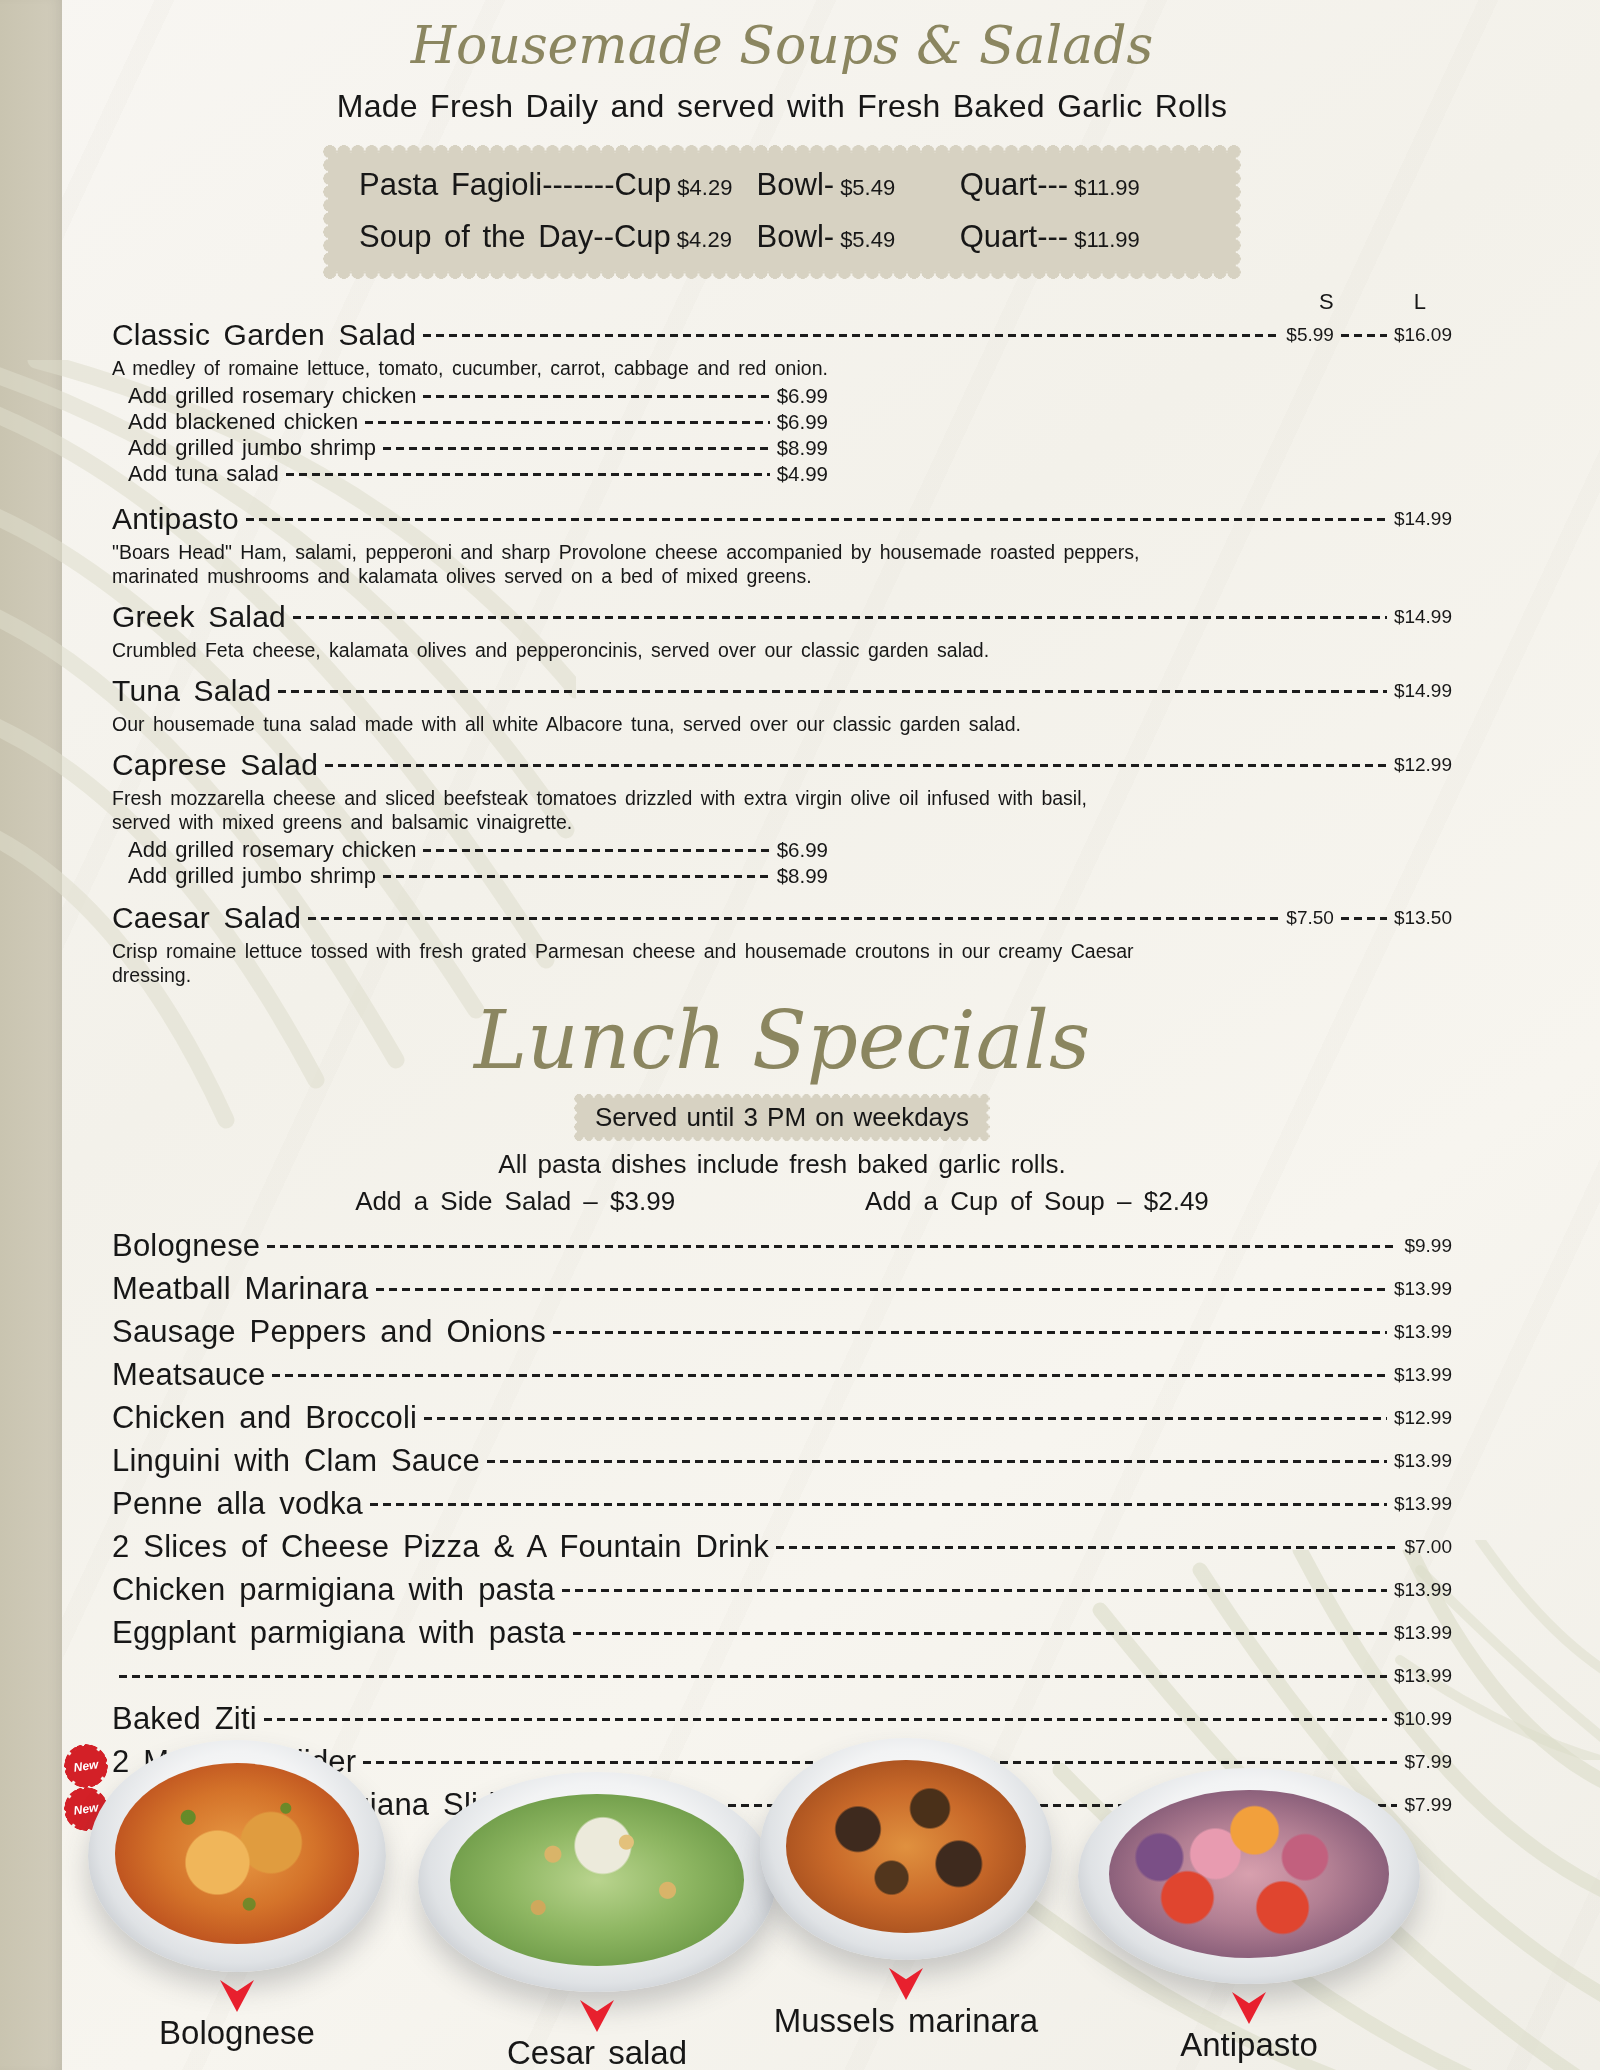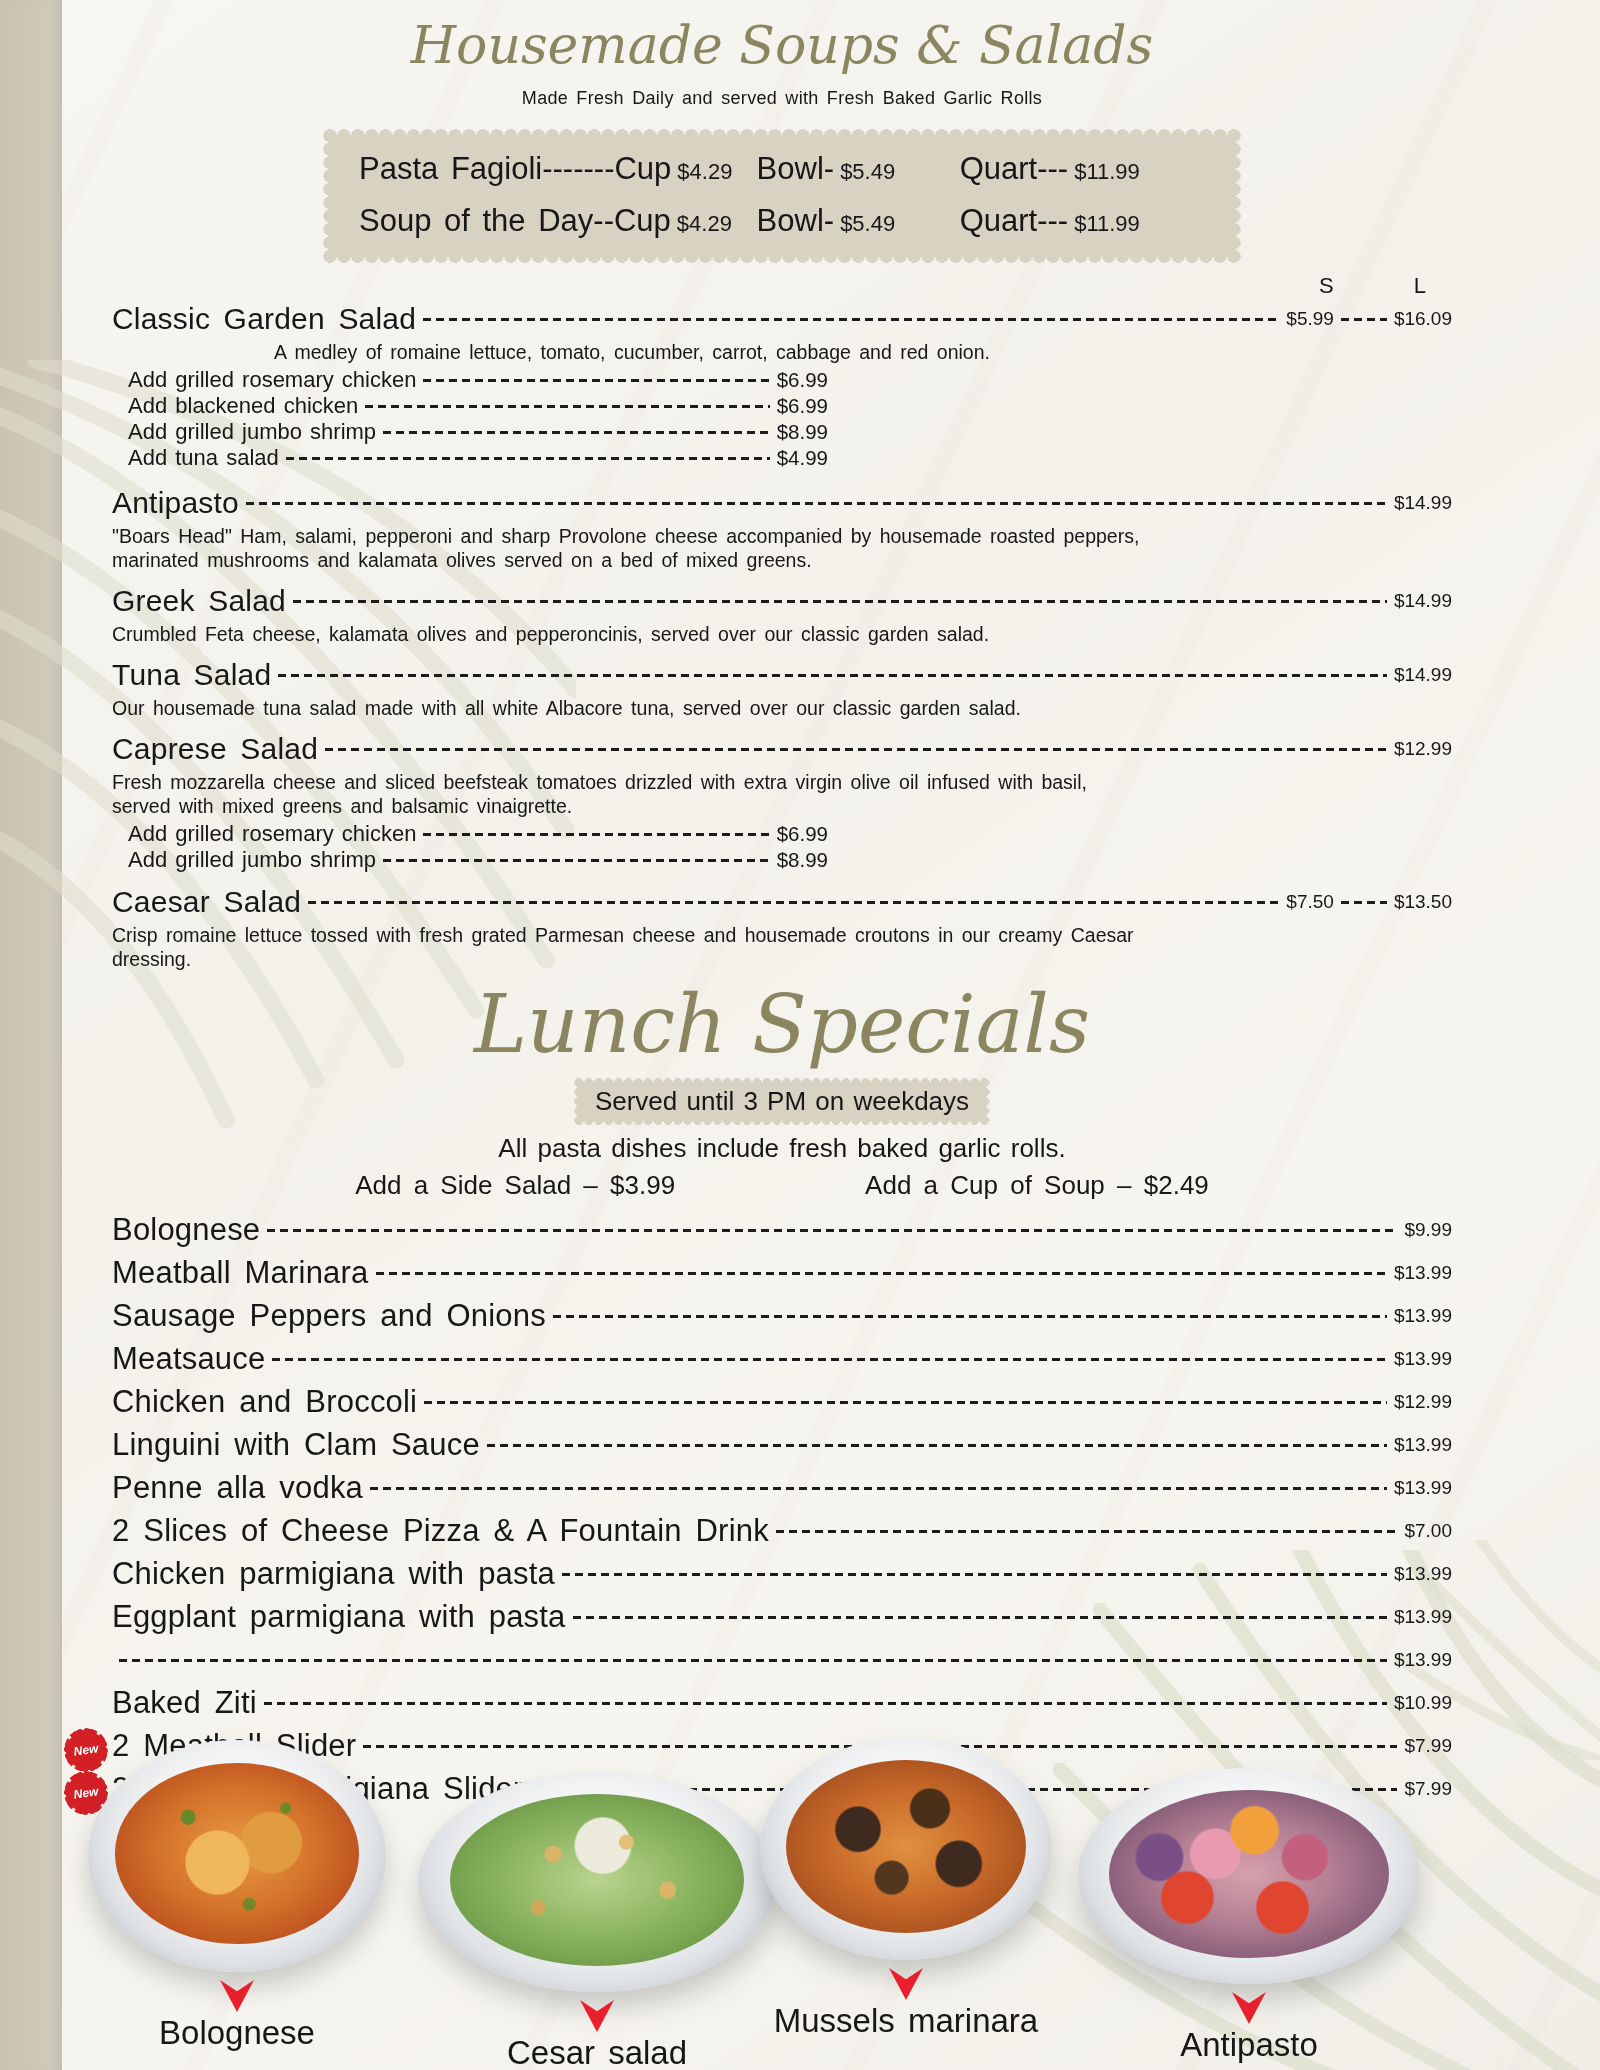--- a/index.html
+++ b/index.html
@@ -8,21 +8,21 @@
     font-family:"Liberation Sans",sans-serif;color:#171717;}
   .page::before{content:"";position:absolute;inset:0;pointer-events:none;opacity:.5;
     background:repeating-linear-gradient(115deg,transparent 0 140px,rgba(208,204,192,.16) 140px 158px,transparent 158px 300px);}
   .stripe{position:absolute;left:0;top:0;width:62px;height:100%;
     background:linear-gradient(90deg,#c9c4b0,#d1ccbb);box-shadow:inset -10px 0 14px -8px rgba(0,0,0,.10);}
   .frond{position:absolute;pointer-events:none;}
   .content{position:absolute;left:112px;top:0;width:1340px;z-index:1;}
   .script-title{font-family:"DejaVu Serif",serif;font-style:italic;font-weight:400;
     color:#8b8660;text-align:center;font-size:52px;line-height:1.12;margin:16px 0 0;}
   .lunch-title{font-size:80px;margin-top:4px;}
-  .subtitle{text-align:center;font-size:18px;margin-top:14px;letter-spacing:.3px;word-spacing:3px;}
+  .subtitle{text-align:center;font-size:32px;margin-top:14px;letter-spacing:.3px;word-spacing:3px;}
   
   .stamp{--s:14px;background:#d7d2c2;padding:8px;
     -webkit-mask:linear-gradient(#000 0 0) content-box,
       radial-gradient(circle closest-side,#000 97%,transparent) 0 0/var(--s) var(--s) round;
     mask:linear-gradient(#000 0 0) content-box,
       radial-gradient(circle closest-side,#000 97%,transparent) 0 0/var(--s) var(--s) round;}
   .soup-wrap{width:902px;margin:20px auto 0;}
   .stamp-in{display:block;padding:14px 28px 16px;}
   .soup-row{display:flex;align-items:baseline;font-size:31px;word-spacing:4px;white-space:nowrap;}
   .soup-row + .soup-row{margin-top:16px;}
@@ -30,21 +30,21 @@
   .price{font-size:19px;white-space:nowrap;}
   .price-sm{font-size:22px;margin-left:6px;}
   .size-cols{display:flex;justify-content:flex-end;gap:80px;padding-right:26px;font-size:22px;margin-top:10px;}
   .leader{flex:1 1 auto;height:3px;margin:0 7px;align-self:center;
     background:repeating-linear-gradient(90deg,#1c1c1c 0 8px,transparent 8px 13px);}
   .leader.mid{flex:0 0 46px;}
   .mi-row{display:flex;align-items:center;height:40px;}
   .mi-name{font-size:30px;letter-spacing:.2px;word-spacing:5px;white-space:nowrap;}
   .mi-desc{font-size:19.5px;line-height:24px;margin:1px 0 3px;max-width:1040px;word-spacing:3px;}
   .salad{margin-bottom:9px;}
-  .salad:first-of-type{margin-bottom:12px;text-align:center;}
+  .salad:first-of-type{margin-bottom:12px;}
   .addons{margin:2px 0 0 16px;width:700px;}
   .addon-row{display:flex;align-items:center;height:26px;font-size:22px;word-spacing:2px;}
   .addon-row .price{font-size:20.5px;}
   .badge-line{text-align:center;margin-top:8px;}
   .note-badge{display:inline-block;--s:10px;padding:5px;}
   .note-badge .stamp-in{padding:3px 16px;font-size:26px;word-spacing:2px;}
   .note2{text-align:center;font-size:26px;margin-top:8px;word-spacing:3px;}
   .upsells{display:flex;justify-content:center;gap:190px;font-size:26px;margin-top:6px;word-spacing:5px;}
   .lunch-items{margin-top:8px;}
   .lunch-row{position:relative;height:43px;}

